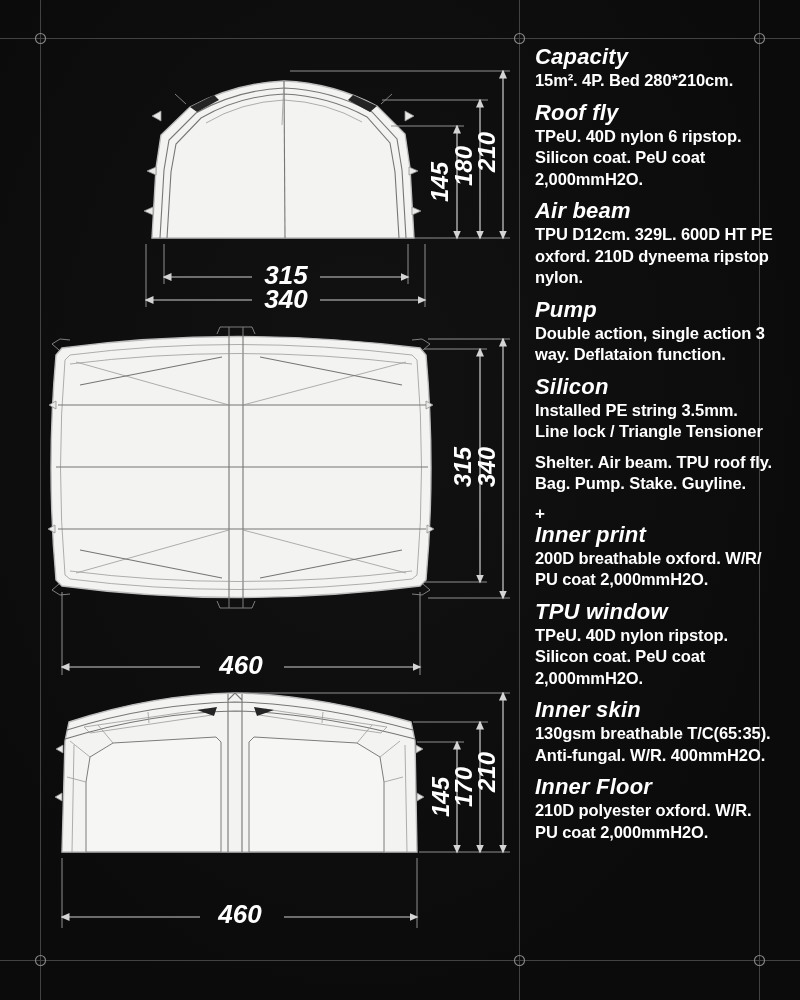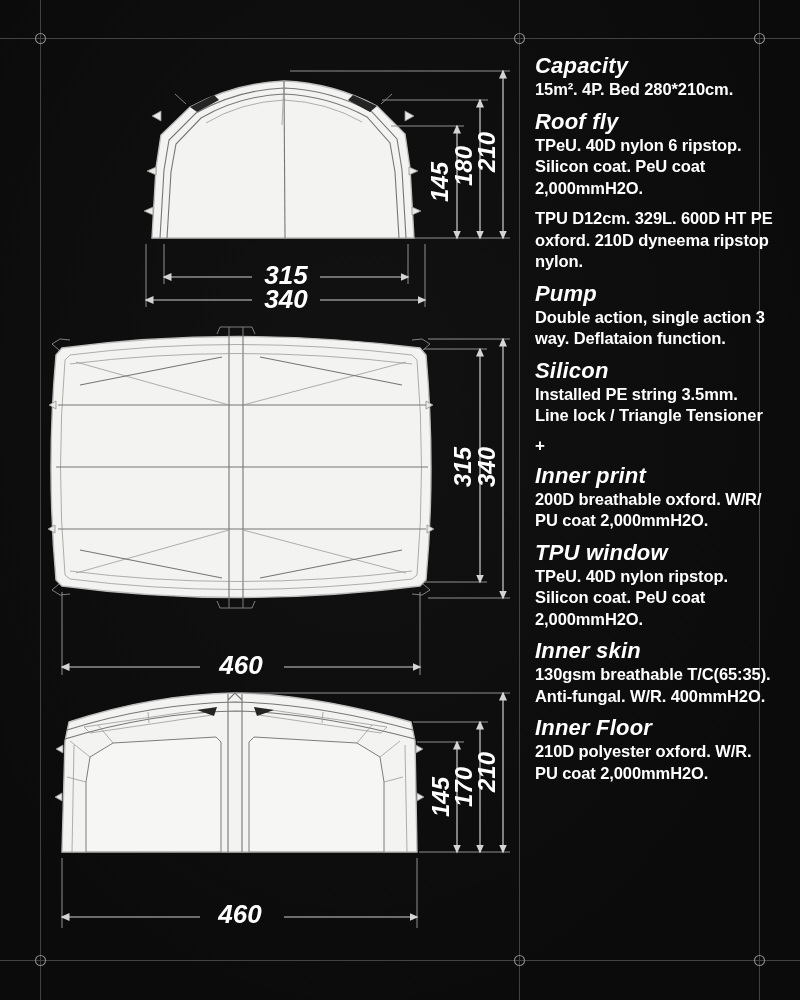--- a/index.html
+++ b/index.html
@@ -21,21 +21,21 @@
   .il2{stroke:#9a9a9a;stroke-width:.8;fill:none}
   .dk{fill:#242424;stroke:none}
   .tab{fill:#e9e9e7;stroke:#8f8f8f;stroke-width:.8}
   .ext{stroke:#8f8f8f;stroke-width:1;fill:none}
   .dim{stroke:#cecece;stroke-width:1.2;fill:none}
   .num{fill:#fff;font:italic 700 26px "Liberation Sans",sans-serif;text-anchor:middle}
   .numv{fill:#fff;font:italic 700 24px "Liberation Sans",sans-serif;text-anchor:middle}
 
   
   .specs{position:absolute;left:535px;top:45px;width:256px;color:#fff}
-  .spec h3{font:italic 700 22px/23px "Liberation Sans",sans-serif;margin:9px 0 2px;letter-spacing:.2px}
+  .spec h3{font:italic 700 22px/23px "Liberation Sans",sans-serif;margin:0 0 2px;letter-spacing:.2px}
   .spec p{font:700 16.5px/21.5px "Liberation Sans",sans-serif;margin:0 0 9px;
           white-space:pre-line;letter-spacing:-.1px}
   .plus{font:700 17px/19px "Liberation Sans",sans-serif;color:#fff}
 </style>
 </head>
 <body>
 
 <div class="sheet">
 
 <svg class="art" width="800" height="1000" viewBox="0 0 800 1000">
@@ -163,35 +163,38 @@
     <h3>Capacity</h3>
     <p>15m². 4P. Bed 280*210cm.</p>
   </section>
   <section class="spec">
     <h3>Roof fly</h3>
     <p>TPeU. 40D nylon 6 ripstop.
 Silicon coat. PeU coat
 2,000mmH2O.</p>
   </section>
   <section class="spec">
+    <h3>Air beam</h3>
     <p>TPU D12cm. 329L. 600D HT PE
 oxford. 210D dyneema ripstop
 nylon.</p>
   </section>
   <section class="spec">
     <h3>Pump</h3>
     <p>Double action, single action 3
 way. Deflataion function.</p>
   </section>
   <section class="spec">
     <h3>Silicon</h3>
     <p>Installed PE string 3.5mm.
 Line lock / Triangle Tensioner</p>
   </section>
   <section class="spec">
+    <p>Shelter. Air beam. TPU roof fly.
+Bag. Pump. Stake. Guyline.</p>
   </section>
   <section class="spec">
     <div class="plus">+</div>
     <h3>Inner print</h3>
     <p>200D breathable oxford. W/R/
 PU coat 2,000mmH2O.</p>
   </section>
   <section class="spec">
     <h3>TPU window</h3>
     <p>TPeU. 40D nylon ripstop.

